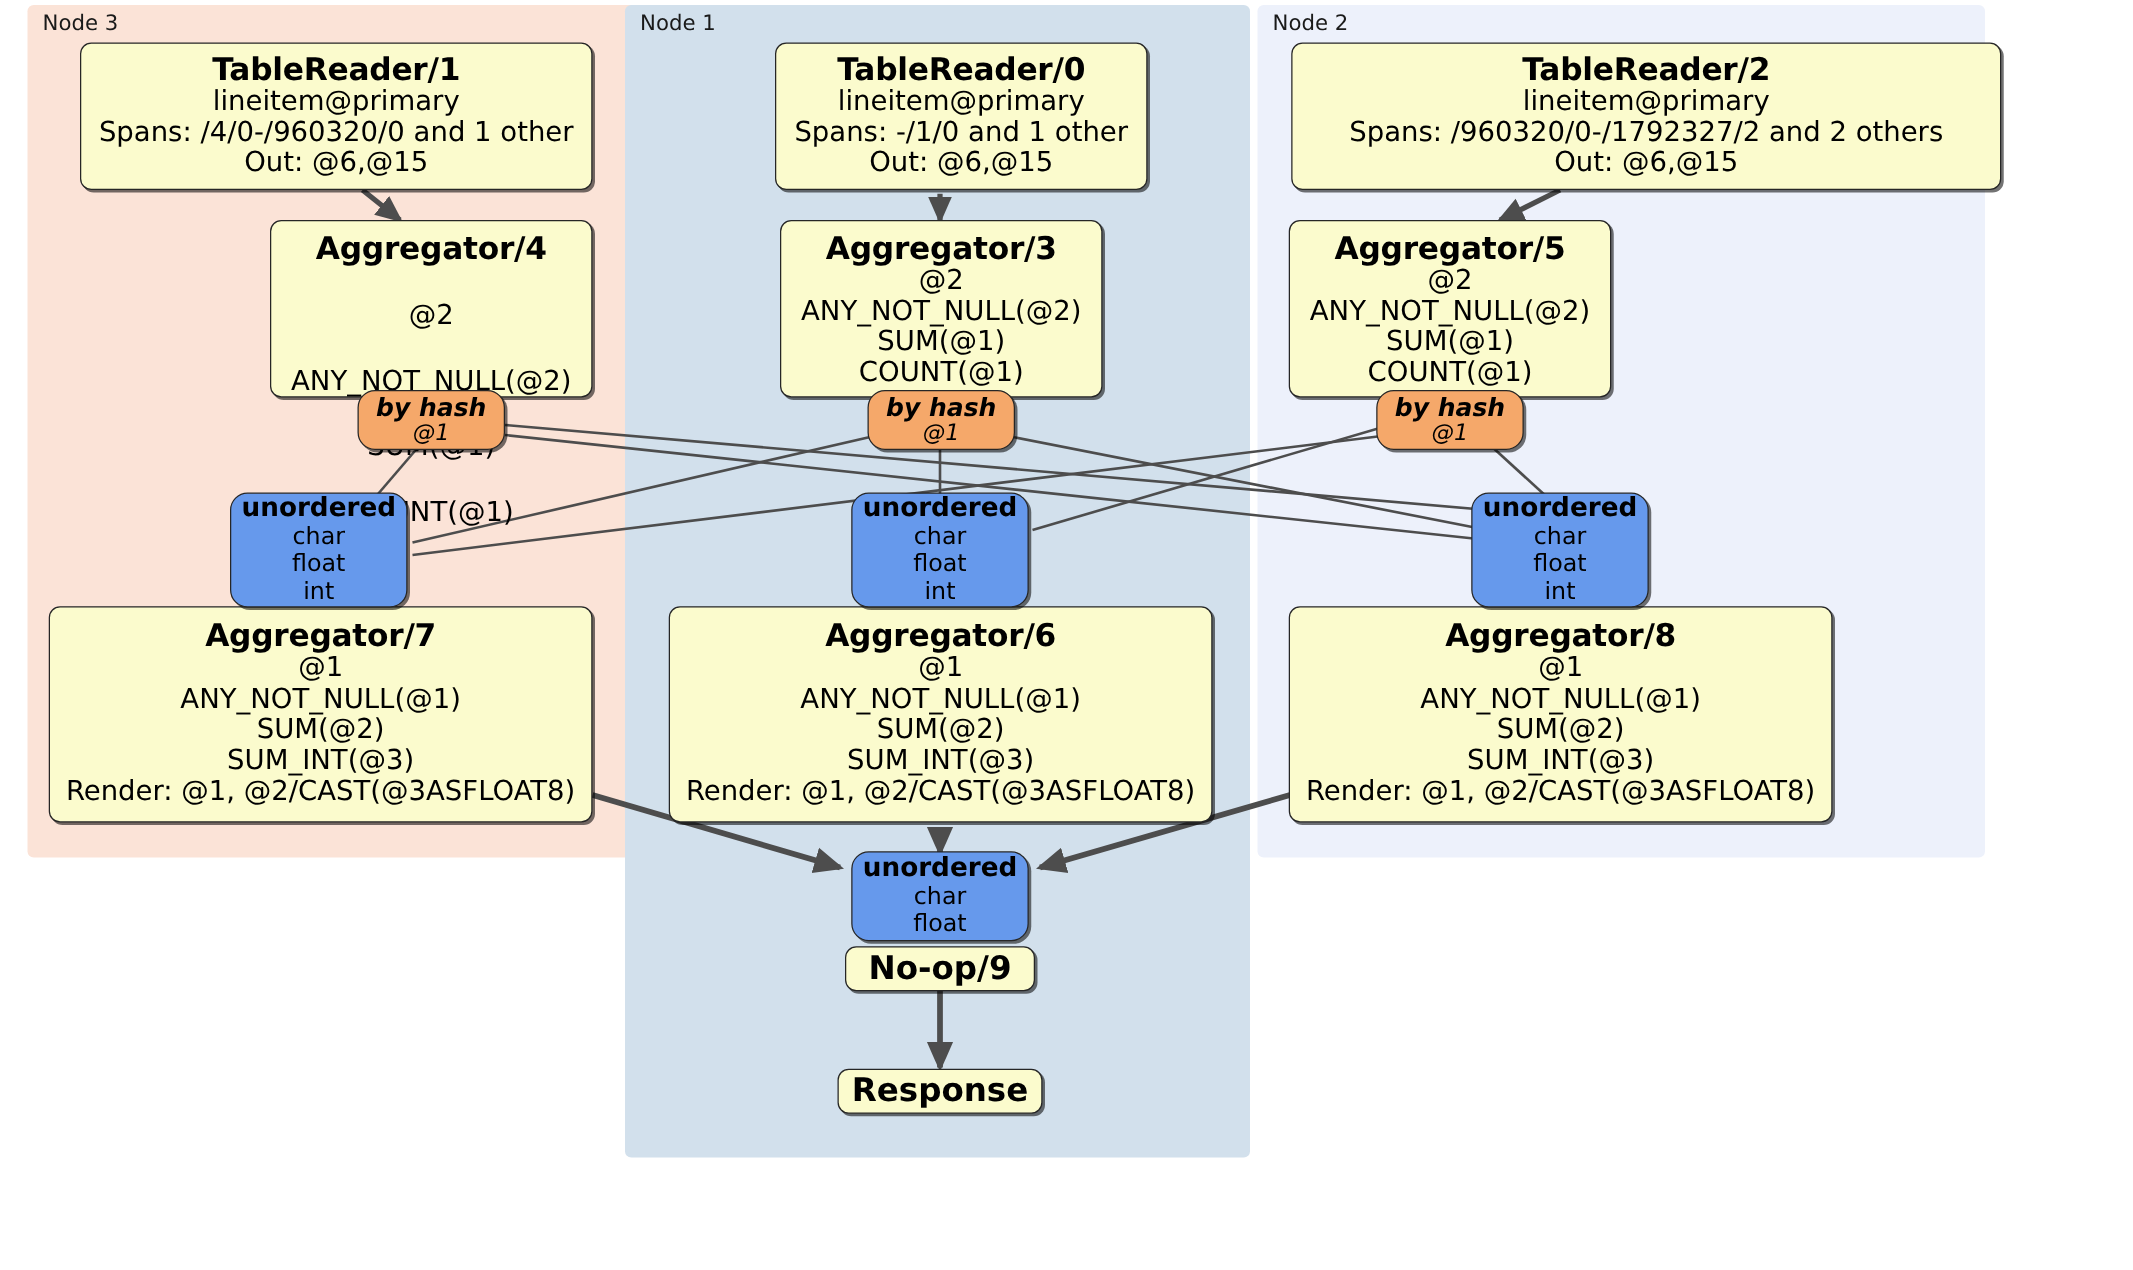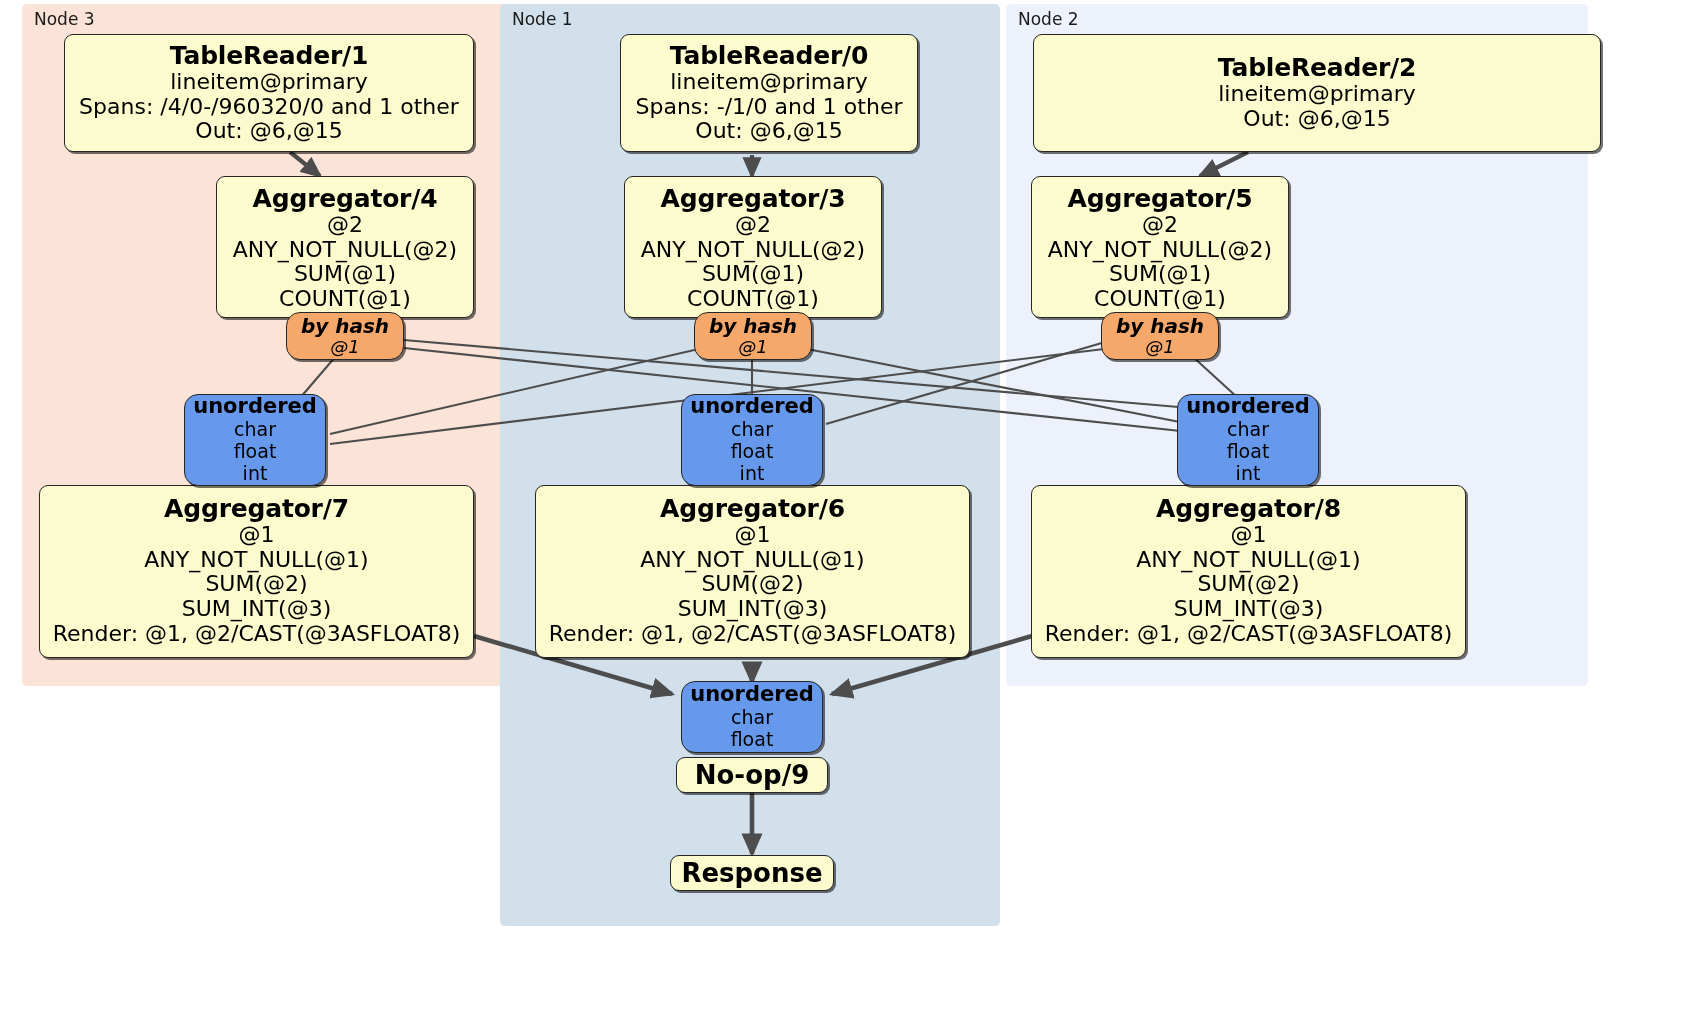--- a/index.html
+++ b/index.html
@@ -170,24 +170,25 @@
   <div class="nodebox proc" style="left:620px; top:34px; width:298px; height:118px;">
     <div class="proc-title">TableReader/0</div>
     <div class="proc-line">lineitem@primary</div>
     <div class="proc-line">Spans: -/1/0 and 1 other</div>
     <div class="proc-line">Out: @6,@15</div>
   </div>
 
   <div class="nodebox proc" style="left:1033px; top:34px; width:568px; height:118px;">
     <div class="proc-title">TableReader/2</div>
     <div class="proc-line">lineitem@primary</div>
+    <div class="proc-line">Spans: /960320/0-/1792327/2 and 2 others</div>
     <div class="proc-line">Out: @6,@15</div>
   </div>
 
-  <div class="nodebox proc" style="left:216px; top:176px; width:258px; height:142px; justify-content:flex-start; padding-top:8px;">
+  <div class="nodebox proc" style="left:216px; top:176px; width:258px; height:142px; justify-content:flex-start; padding-top:8px;gap:28px;">
     <div class="proc-title">Aggregator/4</div>
     <div class="proc-line">@2</div>
     <div class="proc-line">ANY_NOT_NULL(@2)</div>
     <div class="proc-line">SUM(@1)</div>
     <div class="proc-line">COUNT(@1)</div>
   </div>
 
   <div class="nodebox proc" style="left:624px; top:176px; width:258px; height:142px; justify-content:flex-start; padding-top:8px;">
     <div class="proc-title">Aggregator/3</div>
     <div class="proc-line">@2</div>

